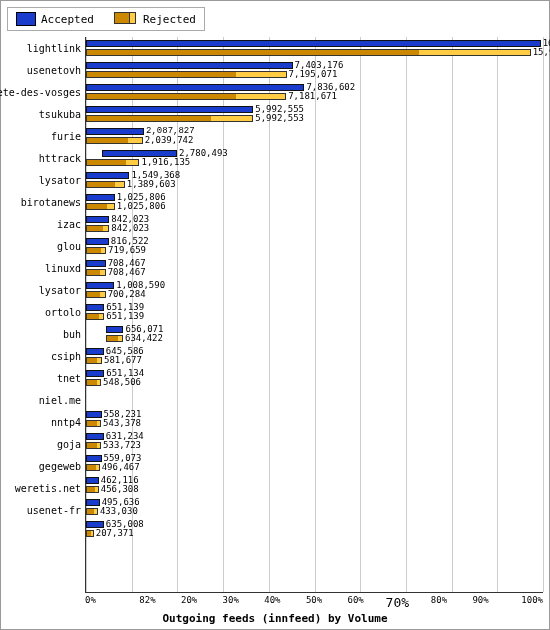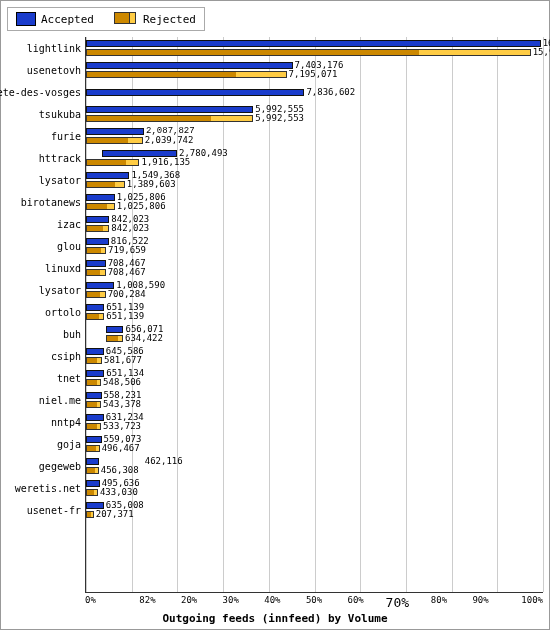--- a/index.html
+++ b/index.html
@@ -180,20 +180,27 @@
                 <div style="height: 7px; flex: 1 1 0%; background: rgb(255, 204, 68); border-top: 1px solid rgb(51, 51, 51); border-right: 1px solid rgb(51, 51, 51); border-bottom: 1px solid rgb(51, 51, 51); border-image: initial; border-left: none;"></div>
               </div>
               <span class="bar-value">7,195,071</span>
             </div>
           </div>
           <div class="bar-row" style="height: 22px;">
             <div style="display: flex; align-items: center; height: 9px;">
               <div style="height: 7px; background: rgb(26, 60, 204); border: 1px solid rgb(17, 17, 17); flex-shrink: 0; width: 47.8%;"></div>
               <span class="bar-value">7,836,602</span>
             </div>
+            <div style="display: flex; align-items: center; height: 9px;">
+              <div style="display: flex; align-items: center; height: 7px; flex-shrink: 0; width: 43.8%;">
+                <div style="height: 7px; flex: 3 1 0%; background: rgb(204, 136, 0); border-top: 1px solid rgb(51, 51, 51); border-bottom: 1px solid rgb(51, 51, 51); border-left: 1px solid rgb(51, 51, 51); border-image: initial; border-right: none;"></div>
+                <div style="height: 7px; flex: 1 1 0%; background: rgb(255, 204, 68); border-top: 1px solid rgb(51, 51, 51); border-right: 1px solid rgb(51, 51, 51); border-bottom: 1px solid rgb(51, 51, 51); border-image: initial; border-left: none;"></div>
+              </div>
+              <span class="bar-value">7,181,671</span>
+            </div>
           </div>
           <div class="bar-row" style="height: 22px;">
             <div style="display: flex; align-items: center; height: 9px;">
               <div style="height: 7px; background: rgb(26, 60, 204); border: 1px solid rgb(17, 17, 17); flex-shrink: 0; width: 36.6%;"></div>
               <span class="bar-value">5,992,555</span>
             </div>
             <div style="display: flex; align-items: center; height: 9px;">
               <div style="display: flex; align-items: center; height: 7px; flex-shrink: 0; width: 36.6%;">
                 <div style="height: 7px; flex: 3 1 0%; background: rgb(204, 136, 0); border-top: 1px solid rgb(51, 51, 51); border-bottom: 1px solid rgb(51, 51, 51); border-left: 1px solid rgb(51, 51, 51); border-image: initial; border-right: none;"></div>
                 <div style="height: 7px; flex: 1 1 0%; background: rgb(255, 204, 68); border-top: 1px solid rgb(51, 51, 51); border-right: 1px solid rgb(51, 51, 51); border-bottom: 1px solid rgb(51, 51, 51); border-image: initial; border-left: none;"></div>
@@ -350,21 +357,21 @@
               <span class="bar-value">651,134</span>
             </div>
             <div style="display: flex; align-items: center; height: 9px;">
               <div style="display: flex; align-items: center; height: 7px; flex-shrink: 0; width: 3.3%;">
                 <div style="height: 7px; flex: 3 1 0%; background: rgb(204, 136, 0); border-top: 1px solid rgb(51, 51, 51); border-bottom: 1px solid rgb(51, 51, 51); border-left: 1px solid rgb(51, 51, 51); border-image: initial; border-right: none;"></div>
                 <div style="height: 7px; flex: 1 1 0%; background: rgb(255, 204, 68); border-top: 1px solid rgb(51, 51, 51); border-right: 1px solid rgb(51, 51, 51); border-bottom: 1px solid rgb(51, 51, 51); border-image: initial; border-left: none;"></div>
               </div>
               <span class="bar-value">548,506</span>
             </div>
           </div>
-          <div class="bar-row" style="height: 22px;">
+          <div class="bar-row" style="height: 22px; margin-top: 19px;">
             <div style="display: flex; align-items: center; height: 9px;">
               <div style="height: 7px; background: rgb(26, 60, 204); border: 1px solid rgb(17, 17, 17); flex-shrink: 0; width: 3.4%;"></div>
               <span class="bar-value">558,231</span>
             </div>
             <div style="display: flex; align-items: center; height: 9px;">
               <div style="display: flex; align-items: center; height: 7px; flex-shrink: 0; width: 3.3%;">
                 <div style="height: 7px; flex: 3 1 0%; background: rgb(204, 136, 0); border-top: 1px solid rgb(51, 51, 51); border-bottom: 1px solid rgb(51, 51, 51); border-left: 1px solid rgb(51, 51, 51); border-image: initial; border-right: none;"></div>
                 <div style="height: 7px; flex: 1 1 0%; background: rgb(255, 204, 68); border-top: 1px solid rgb(51, 51, 51); border-right: 1px solid rgb(51, 51, 51); border-bottom: 1px solid rgb(51, 51, 51); border-image: initial; border-left: none;"></div>
               </div>
               <span class="bar-value">543,378</span>
@@ -390,21 +397,21 @@
             </div>
             <div style="display: flex; align-items: center; height: 9px;">
               <div style="display: flex; align-items: center; height: 7px; flex-shrink: 0; width: 3%;">
                 <div style="height: 7px; flex: 3 1 0%; background: rgb(204, 136, 0); border-top: 1px solid rgb(51, 51, 51); border-bottom: 1px solid rgb(51, 51, 51); border-left: 1px solid rgb(51, 51, 51); border-image: initial; border-right: none;"></div>
                 <div style="height: 7px; flex: 1 1 0%; background: rgb(255, 204, 68); border-top: 1px solid rgb(51, 51, 51); border-right: 1px solid rgb(51, 51, 51); border-bottom: 1px solid rgb(51, 51, 51); border-image: initial; border-left: none;"></div>
               </div>
               <span class="bar-value">496,467</span>
             </div>
           </div>
           <div class="bar-row" style="height: 22px;">
-            <div style="display: flex; align-items: center; height: 9px; gap: 44px;">
+            <div style="display: flex; align-items: center; height: 9px;">
               <div style="height: 7px; background: rgb(26, 60, 204); border: 1px solid rgb(17, 17, 17); flex-shrink: 0; width: 2.8%;"></div>
               <span class="bar-value">462,116</span>
             </div>
             <div style="display: flex; align-items: center; height: 9px;">
               <div style="display: flex; align-items: center; height: 7px; flex-shrink: 0; width: 2.8%;">
                 <div style="height: 7px; flex: 3 1 0%; background: rgb(204, 136, 0); border-top: 1px solid rgb(51, 51, 51); border-bottom: 1px solid rgb(51, 51, 51); border-left: 1px solid rgb(51, 51, 51); border-image: initial; border-right: none;"></div>
                 <div style="height: 7px; flex: 1 1 0%; background: rgb(255, 204, 68); border-top: 1px solid rgb(51, 51, 51); border-right: 1px solid rgb(51, 51, 51); border-bottom: 1px solid rgb(51, 51, 51); border-image: initial; border-left: none;"></div>
               </div>
               <span class="bar-value">456,308</span>
             </div>

